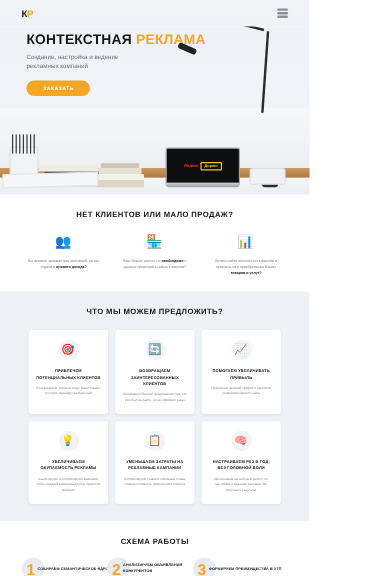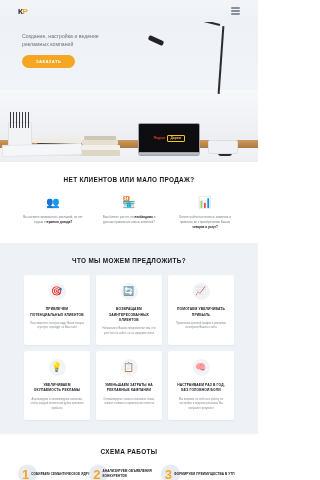--- a/index.html
+++ b/index.html
@@ -100,20 +100,24 @@
         <span class="p">Р</span>
     </div>
     <div class="burger">
       <span></span>
       <span></span>
       <span></span>
     </div>
   </div>
 
   <div class="hero">
+    <div class="hero-title">
+      <span>КОНТЕКСТНАЯ</span>
+      <span class="accent">РЕКЛАМА</span>
+    </div>
     <div class="hero-sub">Создание, настройка и ведение рекламных компаний</div>
     <button class="cta">ЗАКАЗАТЬ</button>
 
     <div class="photo">
       <div class="wall"></div>
       <div class="lamp-arm2"></div>
       <div class="lamp-head"></div>
       <div class="lamp-arm"></div>
       <div class="desk"></div>
       <div class="lamp-base"></div>

